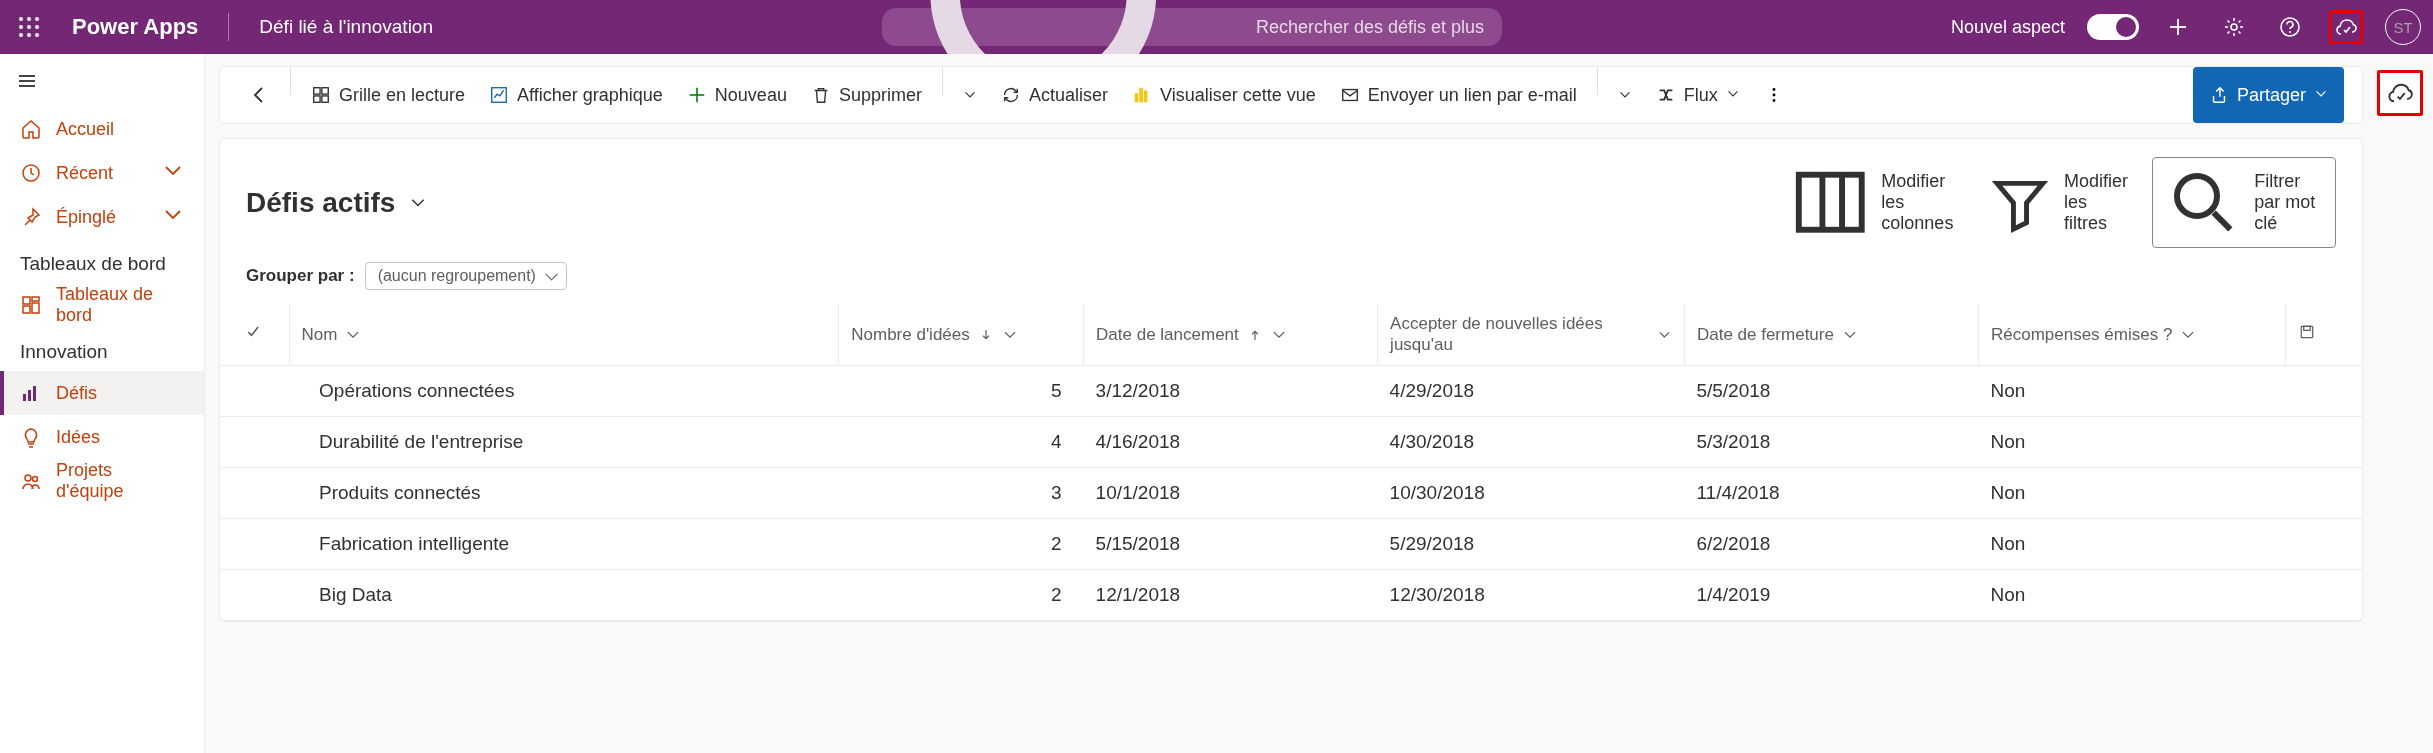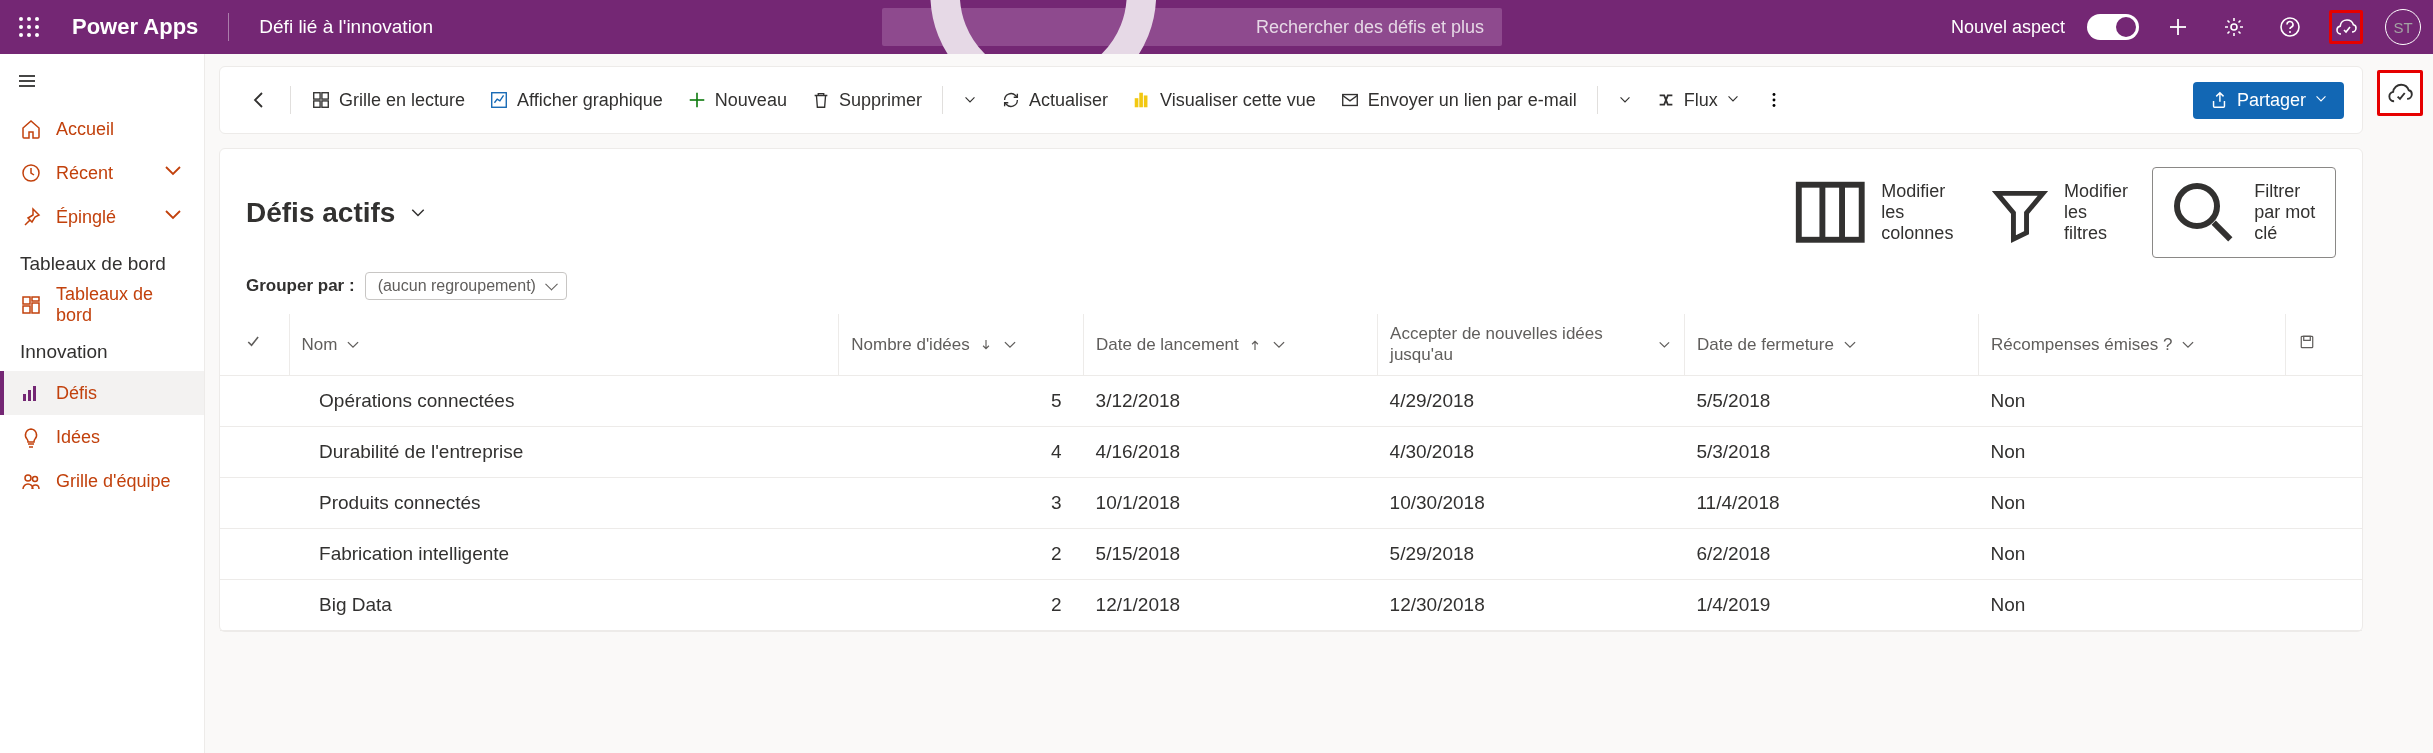--- a/index.html
+++ b/index.html
@@ -4,21 +4,21 @@
 <style>
   * { box-sizing: border-box; margin: 0; padding: 0; }
   html, body { width: 2433px; height: 753px; font-family: "Segoe UI", sans-serif; font-size: 19px; color: #323130; background: #fff; overflow: hidden; }
   
   .topbar { display: flex; align-items: center; height: 54px; background: #742774; color: #fff; padding: 0 12px; gap: 20px; }
   .topbar .waffle { width: 30px; height: 30px; display:flex; align-items:center; justify-content:center; cursor:pointer; }
   .topbar .app-name { font-weight: 700; font-size: 22px; margin-left: 6px; }
   .topbar .divider { width:1px; height:28px; background: rgba(255,255,255,0.4); margin: 0 10px; }
   .topbar .subtitle { font-size: 19px; }
   .topbar .search-wrap { flex: 1; display:flex; justify-content:center; }
-  .topbar .search { display:flex; align-items:center; background:#8e4a8e; height:38px; width:620px; border-radius:2px; padding:0 14px; color:#e6d9e6; }
+  .topbar .search { display:flex; align-items:center; background:#8e4a8e; height:38px; width:620px; border-radius:14px; padding:0 14px; color:#e6d9e6; }
   .topbar .search input { background:transparent; border:none; outline:none; color:#fff; font-size:18px; flex:1; }
   .topbar .search input::placeholder { color:#e6d9e6; }
   .topbar .right { display:flex; align-items:center; gap:22px; }
   .topbar .label-aspect { font-size:18px; }
   .toggle { width:52px; height:26px; border-radius:13px; background:#fff; position:relative; }
   .toggle .knob { position:absolute; right:3px; top:3px; width:20px; height:20px; border-radius:50%; background:#742774; }
   .topbar .icon-btn { width:34px; height:34px; display:flex; align-items:center; justify-content:center; cursor:pointer; }
   .topbar .icon-btn svg { width:22px; height:22px; }
   .red-box { border: 3px solid #e60000; border-radius:2px; }
   .avatar { width:36px; height:36px; border-radius:50%; border:1.5px solid #fff; display:flex; align-items:center; justify-content:center; font-size:15px; color:#a3a3a3; }
@@ -32,21 +32,21 @@
   .nav-item svg { width:22px; height:22px; flex-shrink:0; }
   .nav-section { padding:14px 20px 8px; font-size:19px; color:#323130; font-weight:400; }
   .nav-item.active { background:#f3f2f1; border-left:4px solid #742774; padding-left:16px; }
 
   .main { flex:1; background:#faf9f8; padding:12px 4px 0 0; display:flex; gap:8px; }
   .main-inner { flex:1; }
   .copilot-side { width:58px; display:flex; justify-content:center; padding-top:4px; }
   .copilot-side .copilot-btn { width:46px; height:46px; display:flex; align-items:center; justify-content:center; background:#fff; }
 
   
-  .cmdbar { background:#fff; border:1px solid #edebe9; border-radius:6px; height:68px; display:flex; align-items:center; padding:0 18px; gap:4px; font-size:18px; margin-left:14px; }
+  .cmdbar { background:#fff; border:1px solid #edebe9; border-radius:6px; height:58px; display:flex; padding:0 18px; gap:4px; font-size:18px; margin-left:14px; }
   .cmdbar .cmd { display:flex; align-items:center; gap:8px; padding:6px 10px; cursor:pointer; white-space:nowrap; }
   .cmdbar .vdiv { width:1px; height:28px; background:#e1dfdd; margin:0 6px; }
   .cmdbar svg { width:20px; height:20px; }
   .cmdbar .chevsm svg{ width:14px; height:14px; }
   .cmdbar .primary-btn { margin-left:auto; background:#1267b4; color:#fff; border-radius:4px; padding:8px 16px; display:flex; align-items:center; gap:8px; cursor:pointer; }
   .cmdbar .primary-btn svg { stroke:#fff; fill:#fff; }
   .cmdbar .back svg { width:22px; height:22px; }
 
   
   .view-card { background:#fff; border:1px solid #edebe9; border-radius:6px; margin:14px 0 0 14px; padding:0; }
@@ -313,21 +313,21 @@
     <div class="nav-item">
         <svg viewBox="0 0 22 22">
           <use href="#i-bulb"></use>
         </svg>
         <span>Idées</span>
       </div>
     <div class="nav-item">
         <svg viewBox="0 0 22 22">
           <use href="#i-team"></use>
         </svg>
-        <span>Grille d'équipe</span>
+        <span>Projets d'équipe</span>
       </div>
   </div>
 
   <div class="main">
     <div class="main-inner">
 
       <div class="cmdbar">
         <div class="cmd back">
             <svg viewBox="0 0 22 22">
               <use href="#i-chev-left"></use>

